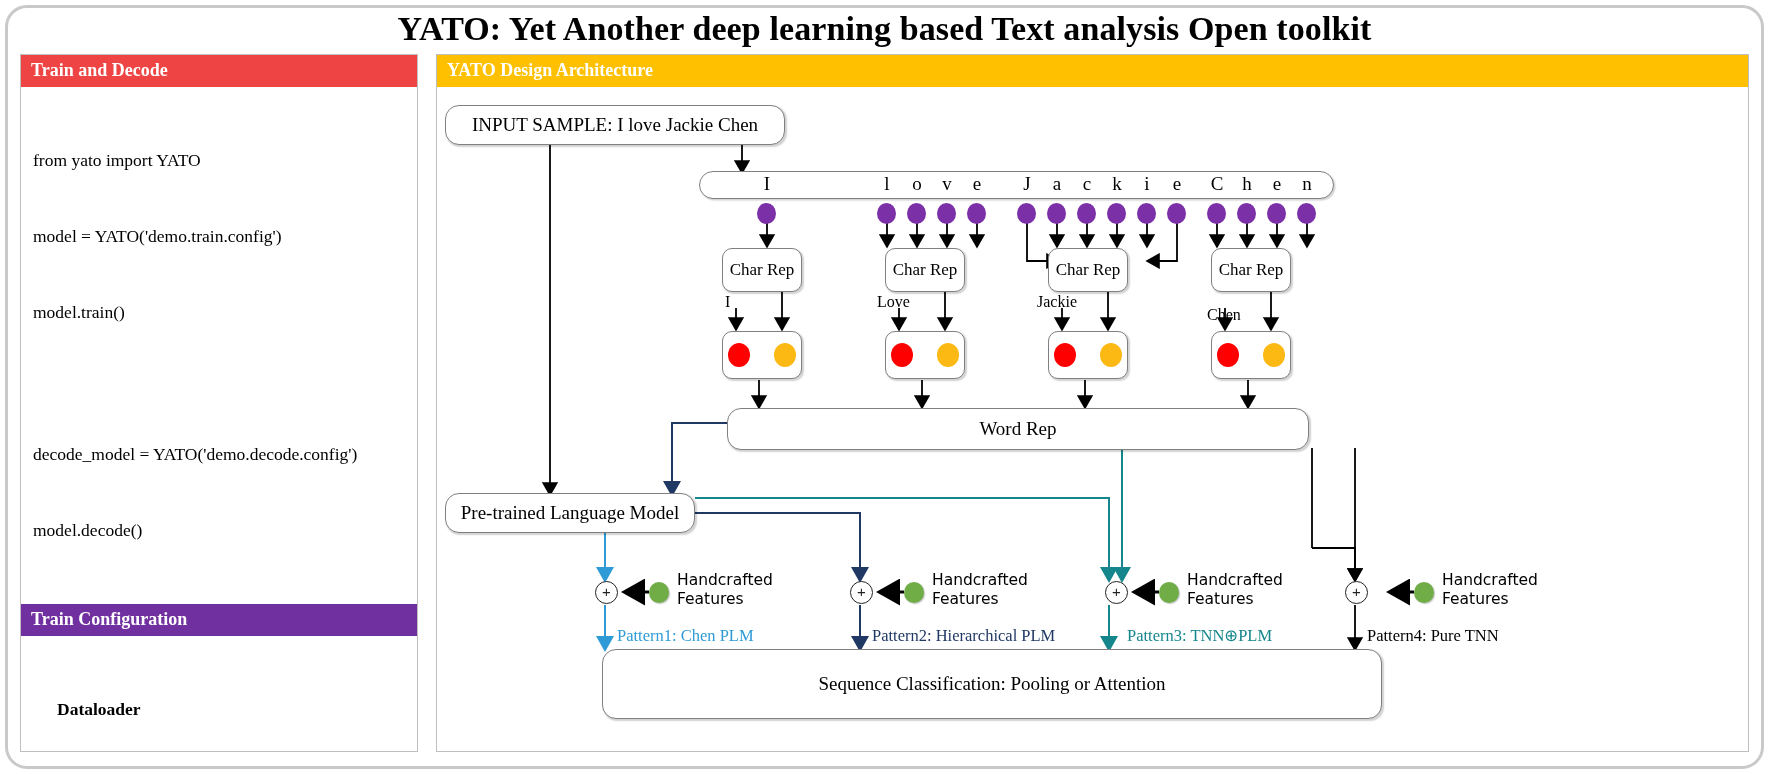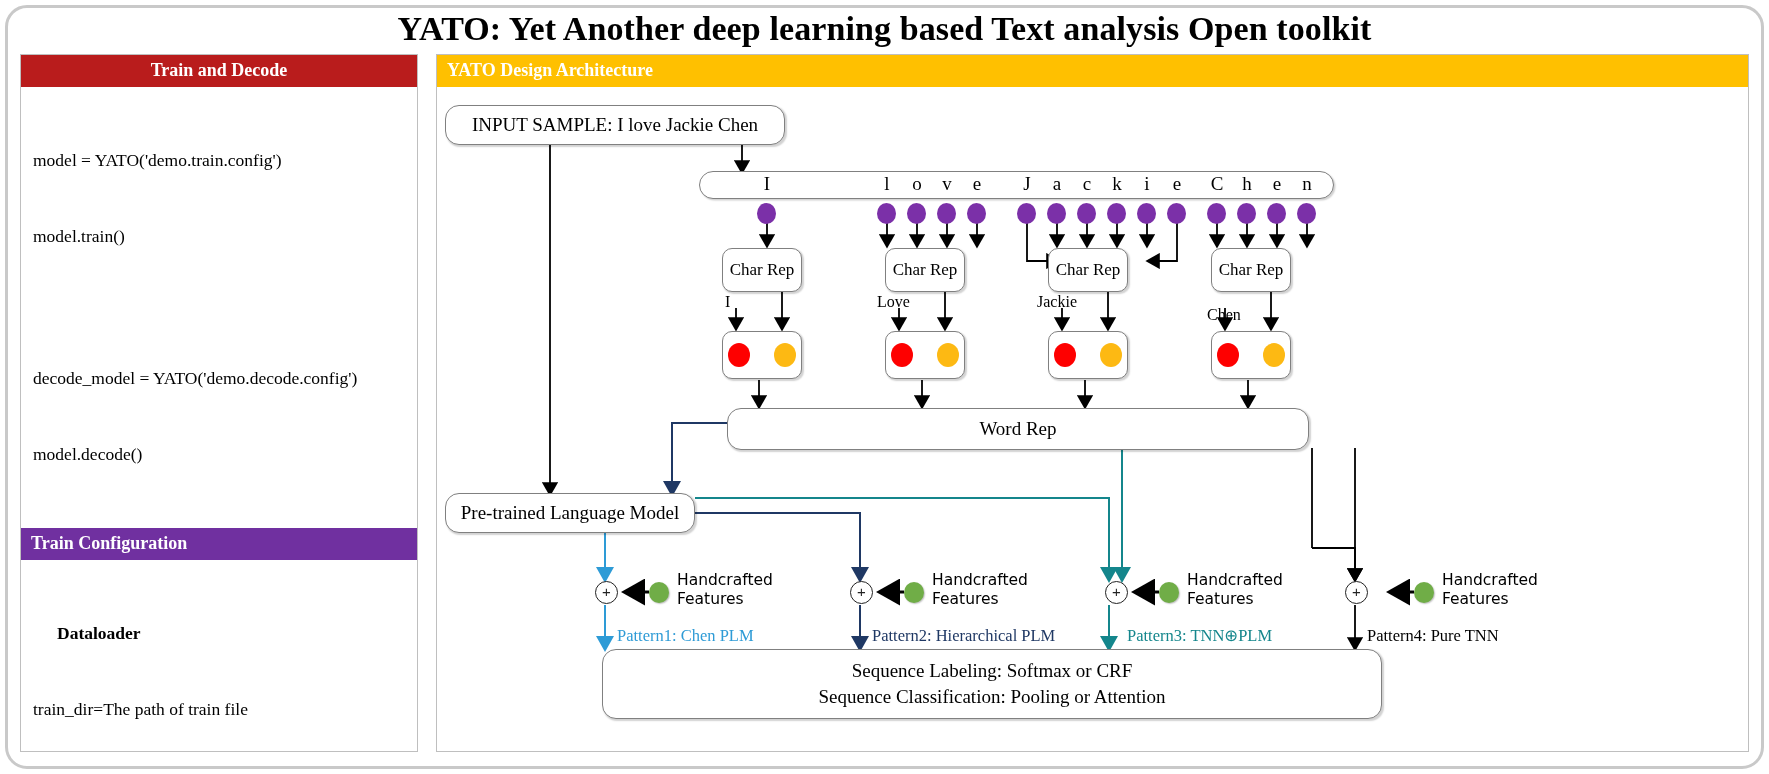--- a/index.html
+++ b/index.html
@@ -50,21 +50,21 @@
   }
   .sec-header {
     box-sizing: border-box;
     width: 100%;
     color: #ffffff;
     font-weight: bold;
     font-size: 18px;
     padding: 5px 10px 6px 10px;
     font-family: "Liberation Serif", serif;
   }
-  .sec-header.blue { background: #b91c1c; text-align: center; }
+  .sec-header.blue { background: #ef4444; }
   .sec-header.purple { background: #7030a0; }
   .sec-body {
     padding: 10px 12px 10px 12px;
     font-size: 17.5px;
     line-height: 1.45;
     color: #000;
     font-family: "Liberation Serif", serif;
     white-space: pre-wrap;
   }
   .sec-body .bold { font-weight: bold; display:block;margin-left:24px; }
@@ -171,20 +171,21 @@
 
 <div id="root">
   <div class="outer-frame"></div>
 
   <div class="page-title">YATO: Yet Another deep learning based Text analysis Open toolkit</div>
 
   <div class="left-col">
 
     <div class="sec-header blue">Train and Decode</div>
     <div class="sec-body">
+      <span class="ln">from yato import YATO</span>
       <span class="ln">model = YATO('demo.train.config')</span>
       <span class="ln">model.train()</span>
       <span class="blank"></span>
       <span class="ln">decode_model = YATO('demo.decode.config')</span>
       <span class="ln">model.decode()</span>
     </div>
 
     <div class="sec-header purple">Train Configuration</div>
     <div class="sec-body">
       <span class="ln bold">Dataloader</span>
@@ -377,19 +378,18 @@
       <span class="lbl hand" style="left:495px; top:478px;">Handcrafted Features</span>
       <span class="lbl hand" style="left:750px; top:478px;">Handcrafted Features</span>
       <span class="lbl hand" style="left:1005px; top:478px;">Handcrafted Features</span>
 
       <span class="lbl pattern" style="left:180px; top:533px; color:#2e9bd6;">Pattern1: Chen PLM</span>
       <span class="lbl pattern" style="left:435px; top:533px; color:#1f3864;">Pattern2: Hierarchical PLM</span>
       <span class="lbl pattern" style="left:690px; top:533px; color:#14868c;">Pattern3: TNN⊕PLM</span>
       <span class="lbl pattern" style="left:930px; top:533px; color:#000000;">Pattern4: Pure TNN</span>
 
       <div class="node" style="left:165px; top:556px; width:780px; height:70px; flex-direction:column; line-height:1.35;">
-        <span>Sequence Labeling: Softmax or CRF</span>
         <span>Sequence Classification: Pooling or Attention</span>
       </div>
 
     </div>
   </div>
 </div>
 
 </body></html>

